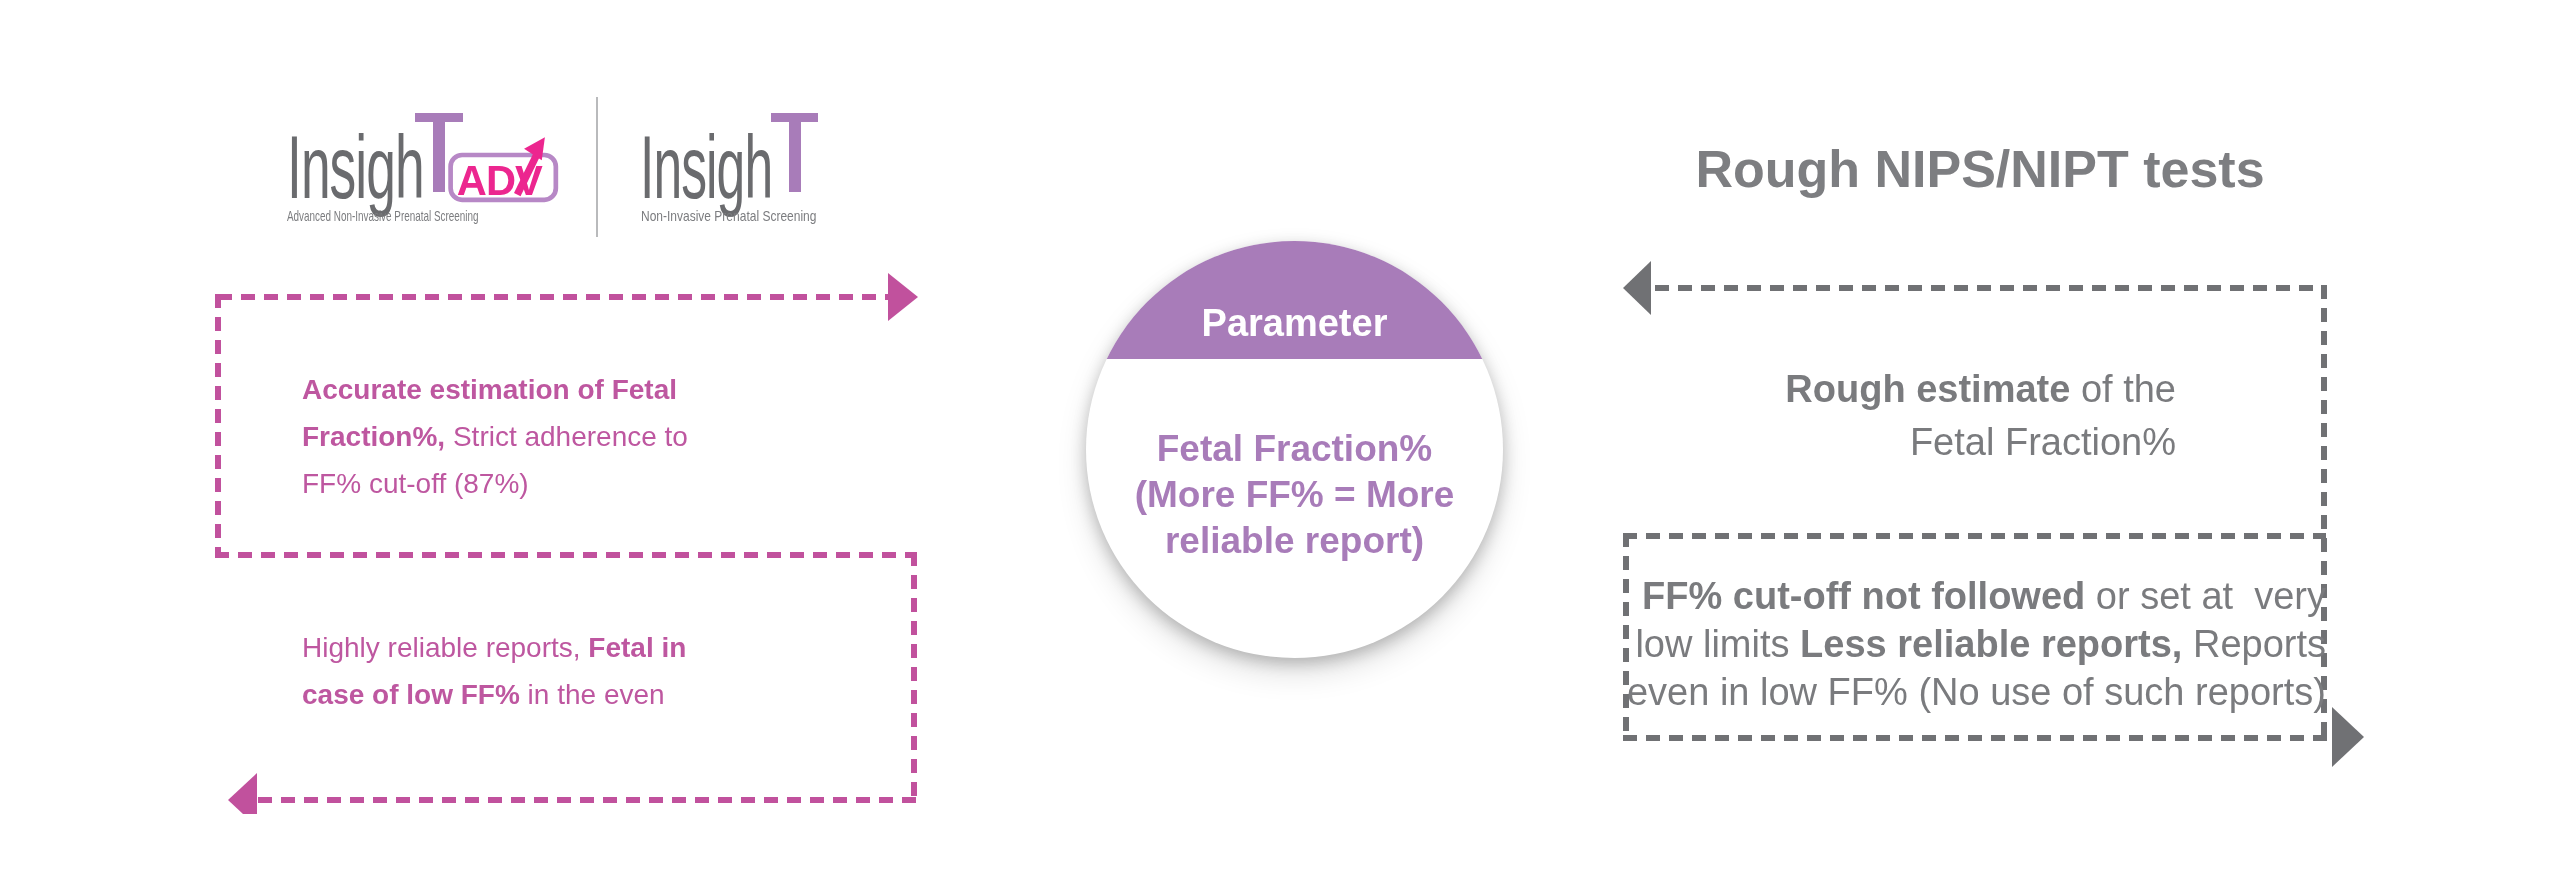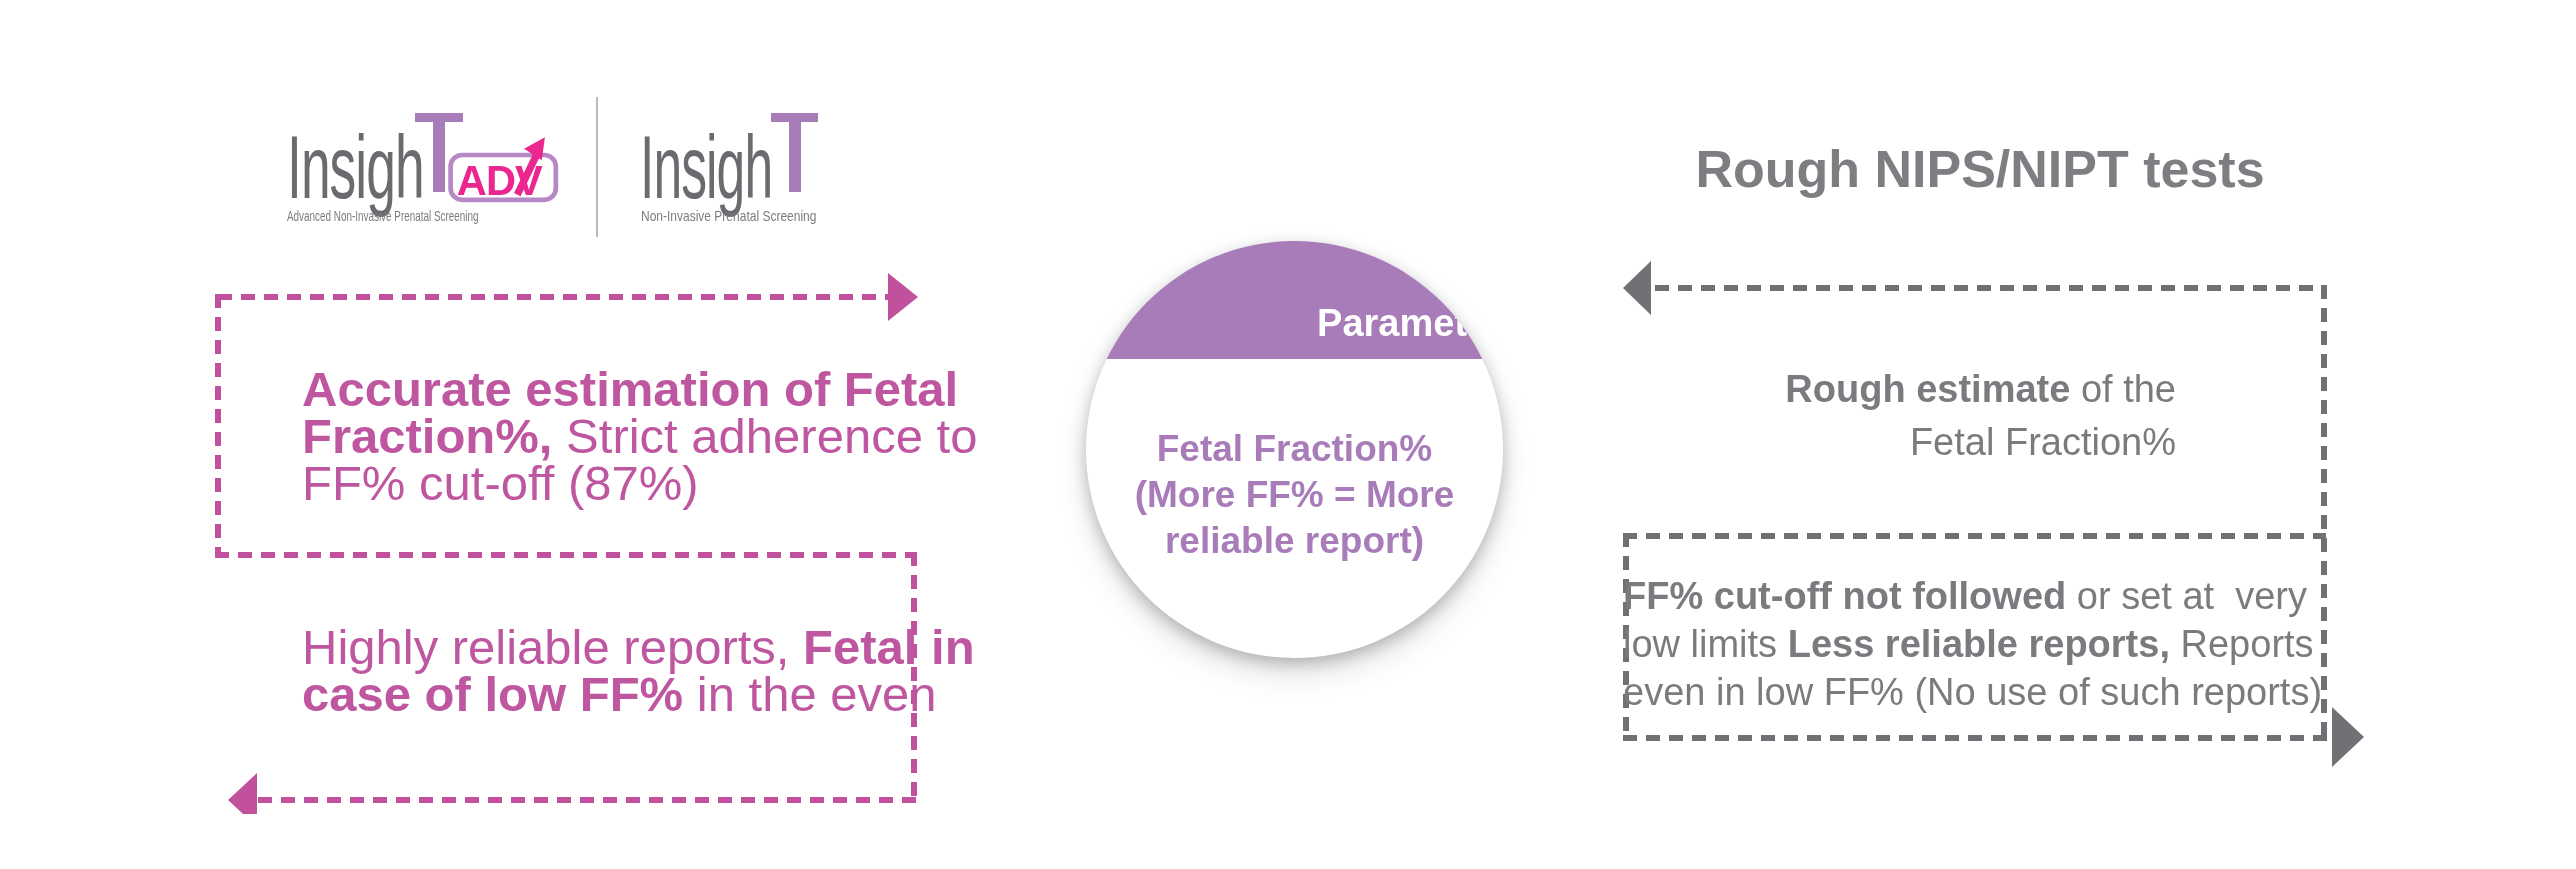--- a/index.html
+++ b/index.html
@@ -19,34 +19,34 @@
   .dash-v{position:absolute;width:5.7px;
     background:repeating-linear-gradient(180deg,var(--c,#000) 0 14px,transparent 14px 23px);}
   .pinkc{--c:var(--pink);}
   .grayc{--c:var(--gray-line);}
   .tri{position:absolute;width:0;height:0;}
 
   
   .txt{position:absolute;white-space:pre-wrap;}
   .txt .rline{white-space:pre-wrap;}
   .txt .b{font-weight:700;}
-  #left-top-text,#left-bottom-text{color:var(--pink-text);font-size:49px;line-height:47px;}
+  #left-top-text,#left-bottom-text{color:var(--pink-text);font-size:28px;line-height:47px;}
   #right-top-text{color:var(--gray-text);font-size:38px;line-height:53px;text-align:right;}
-  #right-bottom-text{color:var(--gray-text);font-size:38px;line-height:48px;text-align:left;}
+  #right-bottom-text{color:var(--gray-text);font-size:38px;line-height:48px;text-align:right;}
 
   
   #heading{position:absolute;left:1641px;top:140px;width:678px;text-align:center;
     font-size:52px;line-height:58px;font-weight:700;color:var(--gray-heading);}
 
   
   #circle{position:absolute;left:1086px;top:241px;width:417px;height:417px;border-radius:50%;
     background:#fff;overflow:hidden;
     box-shadow:0 5.2px 14.6px rgba(0,0,0,.22),0 14.6px 31px rgba(0,0,0,.13);}
   #circle-cap{position:absolute;left:0;top:0;width:100%;height:118px;background:var(--purple);
-    display:flex;align-items:flex-end;justify-content:flex-end;padding-bottom:13.6px;box-sizing:border-box;}
+    display:flex;align-items:flex-end;justify-content:center;padding-bottom:13.6px;box-sizing:border-box;}
   #circle-cap .cap-label{color:#fff;font-size:38px;font-weight:700;}
   #circle-body{position:absolute;left:0;top:118px;width:100%;text-align:center;padding-top:67px;
     color:var(--purple);font-size:37px;font-weight:700;line-height:46px;}
 
   
   .logo{position:absolute;}
   .insigh{position:absolute;display:inline-block;font-size:89px;line-height:89px;
     font-weight:300;color:var(--logo-gray);letter-spacing:-1.6px;transform-origin:left top;}
   .bigT{position:absolute;}
   .bigT .tbar{position:absolute;left:0;top:0;width:100%;height:9px;background:var(--purple);}

